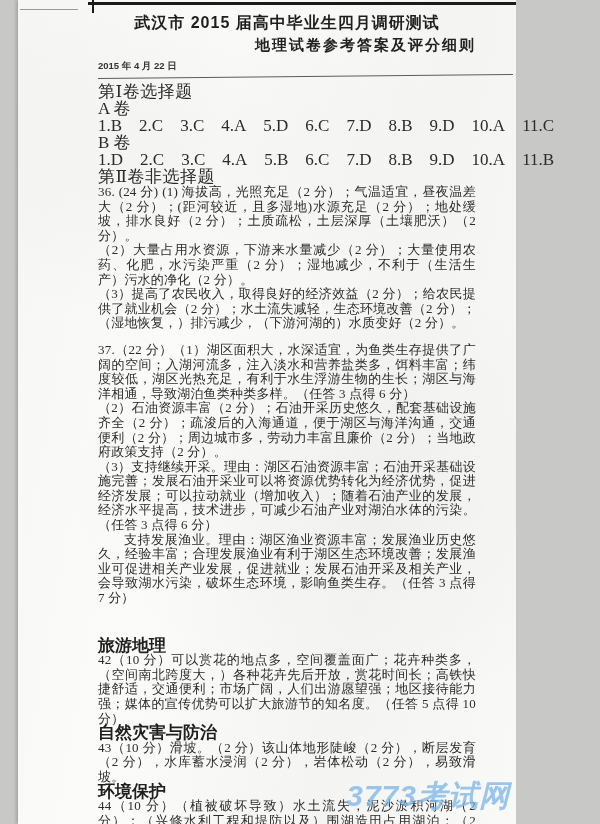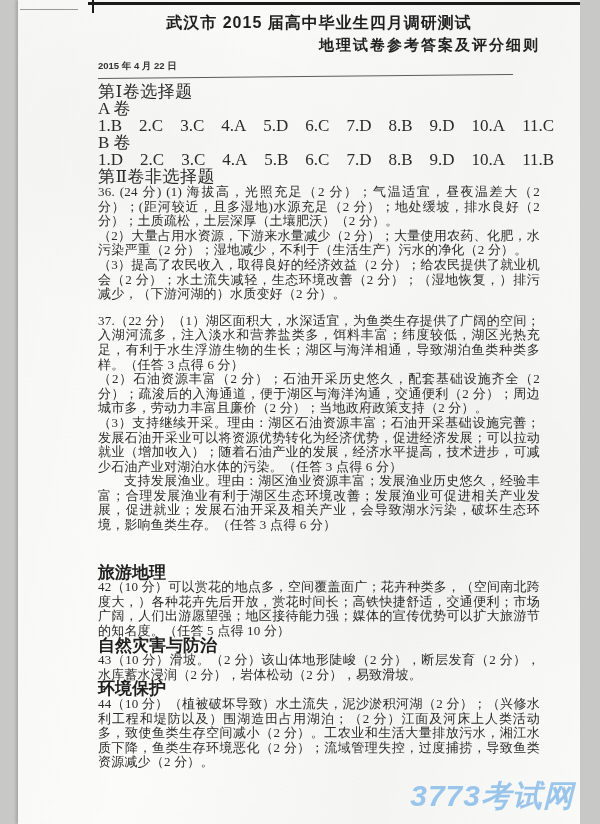--- a/index.html
+++ b/index.html
@@ -1,21 +1,21 @@
 <!DOCTYPE html>
 <html><head>
 <meta charset="utf-8">
 <style>
   html,body{margin:0;padding:0;}
   body{
     width:600px;height:824px;overflow:hidden;
     background:#c8c8c6;
     font-family:"Liberation Serif","DejaVu Serif",serif;
   }
-  .stage{position:relative;width:580px;height:824px;}
+  .stage{position:relative;width:516px;height:824px;}
   
   .paper{
     position:absolute;left:18px;top:0;right:0;bottom:0;
     background:
       radial-gradient(ellipse 420px 260px at 30% 18%, rgba(0,0,0,0.025), rgba(0,0,0,0) 70%),
       radial-gradient(ellipse 500px 300px at 75% 60%, rgba(0,0,0,0.02), rgba(0,0,0,0) 70%),
       linear-gradient(100deg,#f6f6f4 0%,#fbfbf9 35%,#f4f4f2 70%,#f9f9f7 100%);
     box-shadow:-2px 0 3px rgba(0,0,0,0.18);
   }
   
@@ -117,21 +117,21 @@
 
       <div class="qblock">
           <p class="para">36. (24 分) (1) 海拔高，光照充足（2 分）；气温适宜，昼夜温差大（2 分）；(距河较近，且多湿地)水源充足（2 分）；地处缓坡，排水良好（2 分）；土质疏松，土层深厚（土壤肥沃）（2 分）。</p>
           <p class="para">（2）大量占用水资源，下游来水量减少（2 分）；大量使用农药、化肥，水污染严重（2 分）；湿地减少，不利于（生活生产）污水的净化（2 分）。</p>
           <p class="para">（3）提高了农民收入，取得良好的经济效益（2 分）；给农民提供了就业机会（2 分）；水土流失减轻，生态环境改善（2 分）；（湿地恢复，）排污减少，（下游河湖的）水质变好（2 分）。</p>
         </div>
       <div class="qblock q37">
           <p class="para">37.（22 分）（1）湖区面积大，水深适宜，为鱼类生存提供了广阔的空间；入湖河流多，注入淡水和营养盐类多，饵料丰富；纬度较低，湖区光热充足，有利于水生浮游生物的生长；湖区与海洋相通，导致湖泊鱼类种类多样。（任答 3 点得 6 分）</p>
           <p class="para">（2）石油资源丰富（2 分）；石油开采历史悠久，配套基础设施齐全（2 分）；疏浚后的入海通道，便于湖区与海洋沟通，交通便利（2 分）；周边城市多，劳动力丰富且廉价（2 分）；当地政府政策支持（2 分）。</p>
           <p class="para">（3）支持继续开采。理由：湖区石油资源丰富；石油开采基础设施完善；发展石油开采业可以将资源优势转化为经济优势，促进经济发展；可以拉动就业（增加收入）；随着石油产业的发展，经济水平提高，技术进步，可减少石油产业对湖泊水体的污染。（任答 3 点得 6 分）</p>
-          <p class="para indent">支持发展渔业。理由：湖区渔业资源丰富；发展渔业历史悠久，经验丰富；合理发展渔业有利于湖区生态环境改善；发展渔业可促进相关产业发展，促进就业；发展石油开采及相关产业，会导致湖水污染，破坏生态环境，影响鱼类生存。（任答 3 点得 6 分）</p>
+          <p class="para indent">支持发展渔业。理由：湖区渔业资源丰富；发展渔业历史悠久，经验丰富；合理发展渔业有利于湖区生态环境改善；发展渔业可促进相关产业发展，促进就业；发展石油开采及相关产业，会导致湖水污染，破坏生态环境，影响鱼类生存。（任答 3 点得 7 分）</p>
         </div>
 
       <div class="electives">
           <div class="elective">
           <div class="elec-head">旅游地理</div>
           <p class="para">42（10 分）可以赏花的地点多，空间覆盖面广；花卉种类多，（空间南北跨度大，）各种花卉先后开放，赏花时间长；高铁快捷舒适，交通便利；市场广阔，人们出游愿望强；地区接待能力强；媒体的宣传优势可以扩大旅游节的知名度。（任答 5 点得 10 分）</p>
         </div>
           <div class="elective">
           <div class="elec-head">自然灾害与防治</div>
           <p class="para">43（10 分）滑坡。（2 分）该山体地形陡峻（2 分），断层发育（2 分），水库蓄水浸润（2 分），岩体松动（2 分），易致滑坡。</p>

